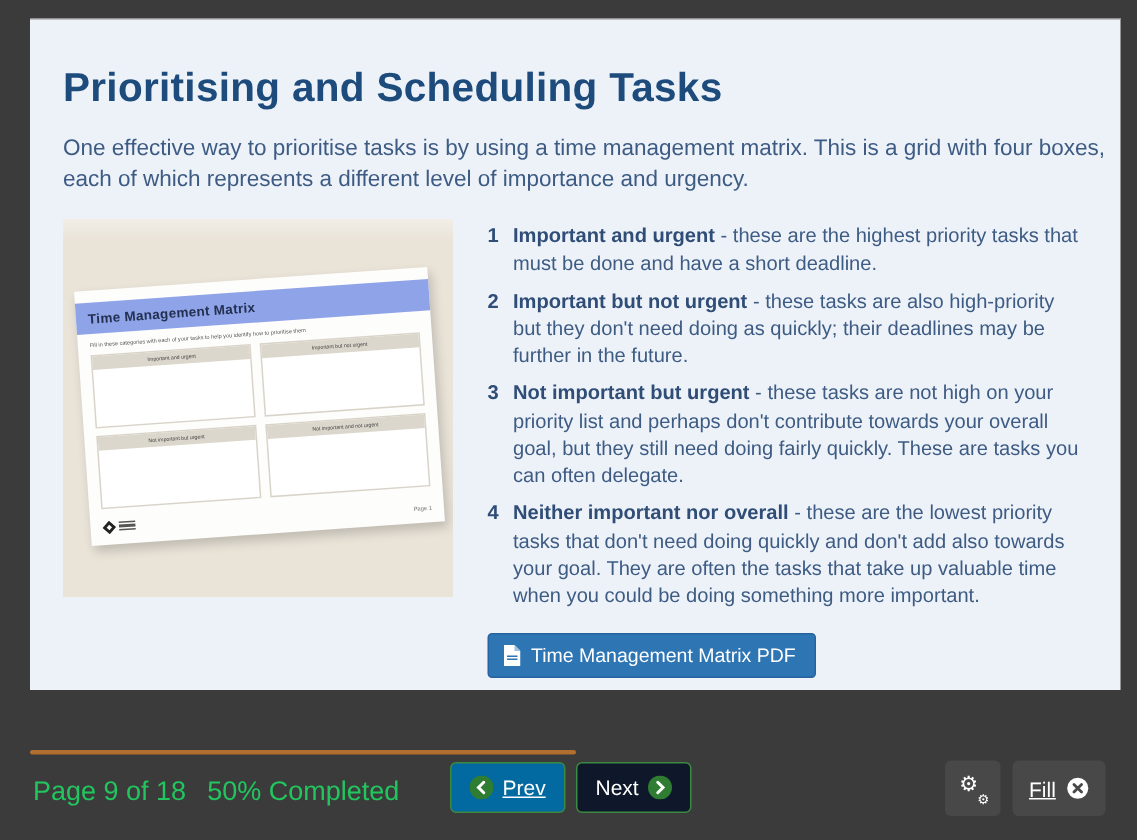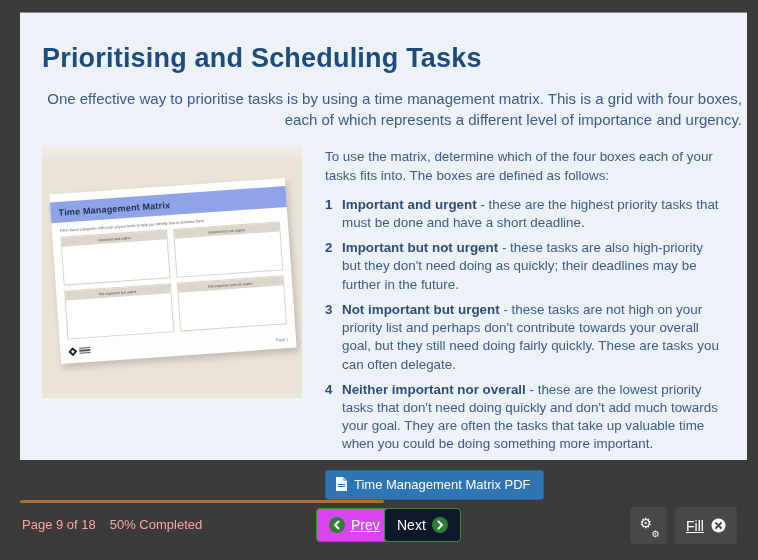--- a/index.html
+++ b/index.html
@@ -12,21 +12,21 @@
   .slide-card{
     position:absolute;left:20px;top:12px;width:727px;height:448px;
     background:#edf2f9;border-top:1px solid #8f8f8f;box-sizing:border-box;
     padding:24px 24px 0 22px;
   }
   .page-title{
     font-size:27px;font-weight:600;color:#1c4b7c;letter-spacing:.2px;
     margin:6px 0 0 0;
   }
   .intro{
-    margin-top:15px;font-size:15px;line-height:1.38;color:#3d5b83;width:700px;text-align:right;
+    margin-top:15px;font-size:15px;line-height:1.38;color:#3d5b83;width:700px;
   }
   .main-row{display:flex;margin-top:16px;gap:23px;}
   
   .thumb{
     width:260px;height:252px;flex-shrink:0;position:relative;overflow:hidden;
     background:linear-gradient(180deg,#f2eee6 0%,#e9e3d8 6%,#e9e3d8 100%);
   }
   .paper{
     position:absolute;left:13px;top:40px;width:236px;height:170px;
     background:#fdfdfc;transform:rotate(-4deg);
@@ -69,30 +69,30 @@
     display:inline-flex;align-items:center;gap:7px;margin-top:9px;
     background:#2e75b4;color:#fff;font-size:13px;
     padding:6px 12px 7px 10px;border-radius:3px;border:1px solid #2763a0;
     cursor:pointer;
   }
   
   .progress-bar{
     position:absolute;left:20px;top:500px;height:3px;background:#b06f2e;border-radius:2px;
   }
   .page-info{
-    position:absolute;left:22px;top:517px;font-size:13px;color:#fca5a5;
+    position:absolute;left:22px;top:517px;font-size:18px;color:#22c55e;
   }
   .page-info span{margin-right:14px;}
   .nav-btn{
     position:absolute;top:508px;height:34px;box-sizing:border-box;
     display:inline-flex;align-items:center;gap:6px;
     border-radius:4px;color:#fff;font-size:14px;padding:0 12px;
     border:1px solid #3c8a40;cursor:pointer;
   }
-  .btn-prev{left:316px;background:#d946ef;}
+  .btn-prev{left:300px;background:#0369a1;}
   .btn-next{left:384px;background:#0f172a;}
   .u{text-decoration:underline;}
   .dark-btn{
     position:absolute;top:507px;height:37px;box-sizing:border-box;
     display:inline-flex;align-items:center;justify-content:center;gap:7px;
     background:#484848;border:none;border-radius:4px;color:#fff;font-size:14px;cursor:pointer;
   }
   .btn-settings{left:630px;width:37px;}
   .btn-close{left:675px;padding:0 11px;}
   .cogs{position:relative;width:18px;height:18px;color:#fff;font-family:"DejaVu Sans",sans-serif;}
@@ -147,38 +147,37 @@
                 <div></div>
                 <div></div>
               </div>
           </div>
           <div class="paper-page">Page 1</div>
         </div>
       </div>
     </div>
 
     <div class="col-right">
-      <p class="lead-par">To use the matrix, determine which of the four boxes each of your tasks fits into. The boxes are defined as follows:</p>
 
       <div class="deflist">
         <div class="item">
           <span class="num">1</span>
           <span><b>Important and urgent</b><span> - these are the highest priority tasks that must be done and have a short deadline.</span></span>
         </div>
         <div class="item">
           <span class="num">2</span>
           <span><b>Important but not urgent</b><span> - these tasks are also high-priority but they don't need doing as quickly; their deadlines may be further in the future.</span></span>
         </div>
         <div class="item">
           <span class="num">3</span>
           <span><b>Not important but urgent</b><span> - these tasks are not high on your priority list and perhaps don't contribute towards your overall goal, but they still need doing fairly quickly. These are tasks you can often delegate.</span></span>
         </div>
         <div class="item">
           <span class="num">4</span>
-          <span><b>Neither important nor overall</b><span> - these are the lowest priority tasks that don't need doing quickly and don't add much towards your goal. They are often the tasks that take up valuable time when you could be doing something more important.</span></span>
+          <span><b>Neither important nor overall</b><span> - these are the lowest priority tasks that don't need doing quickly and don't add also towards your goal. They are often the tasks that take up valuable time when you could be doing something more important.</span></span>
         </div>
       </div>
 
       <button class="dl-btn">
         <svg width="11" height="14" viewBox="0 0 11 14">
           <path d="M0 0 H7 L11 4 V14 H0 Z" fill="#fff"></path>
           <path d="M7 0 L11 4 H7 Z" fill="#9cc0e0"></path>
           <path d="M2 7h7v1h-7zm0 2h7v1h-7z" fill="#2e75b4"></path>
         </svg>
         <span>Time Management Matrix PDF</span>

